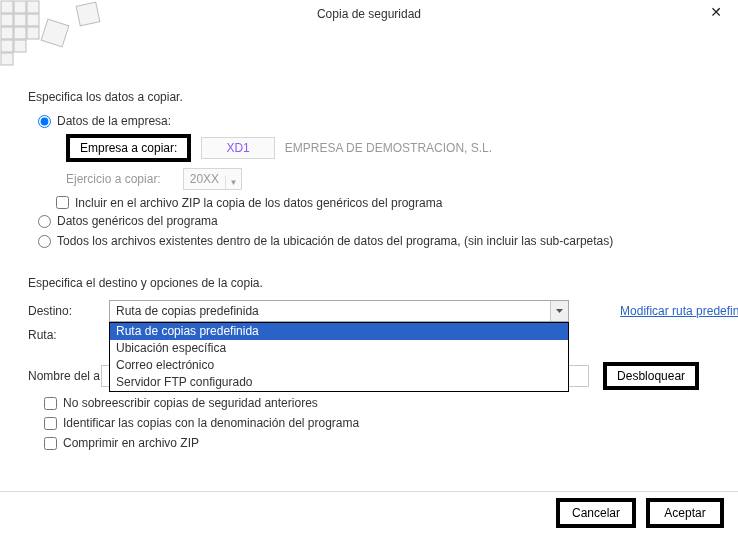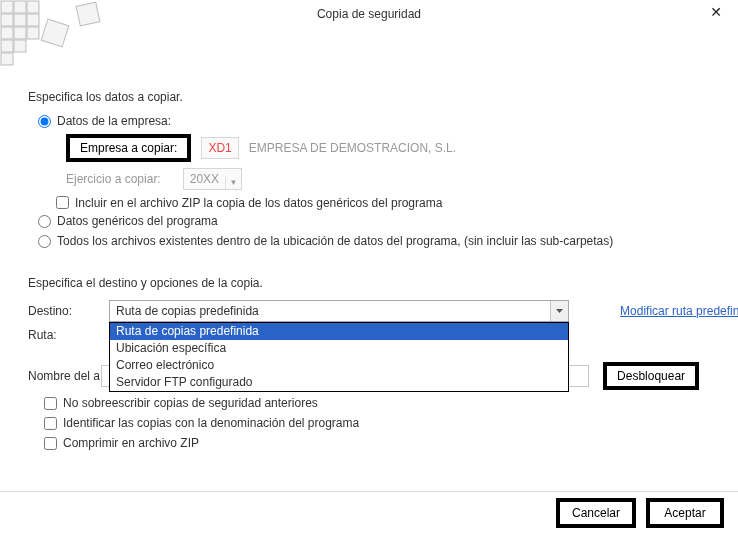--- a/index.html
+++ b/index.html
@@ -72,23 +72,23 @@
     background: #fff;
     border: 4px solid #000000;
     padding: 4px 12px;
     font-size: 12px;
     font-family: inherit;
     cursor: default;
   }
   .btn.small { padding: 3px 10px; }
   .input-like {
     border: 1px solid #d6d6d6;
-    padding: 3px 6px;
+    padding: 3px 24px;
     background: #fafafa;
-    color: #ef4444;
+    color: #8b5cf6;
     display: inline-block;
     min-width: 34px;
   }
   .muted { color: #999; }
   .year-row {
     display: flex;
     align-items: center;
     margin: 4px 0 6px 38px;
     gap: 22px;
   }

